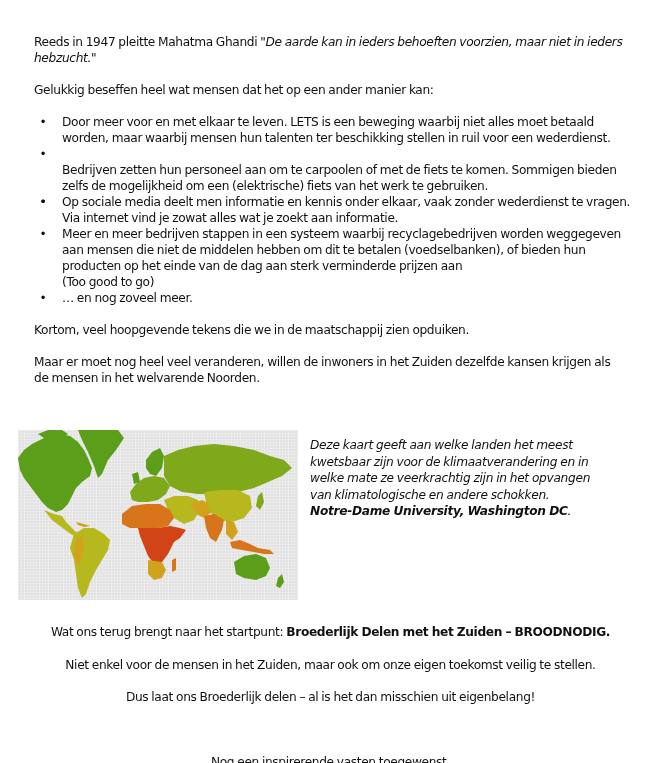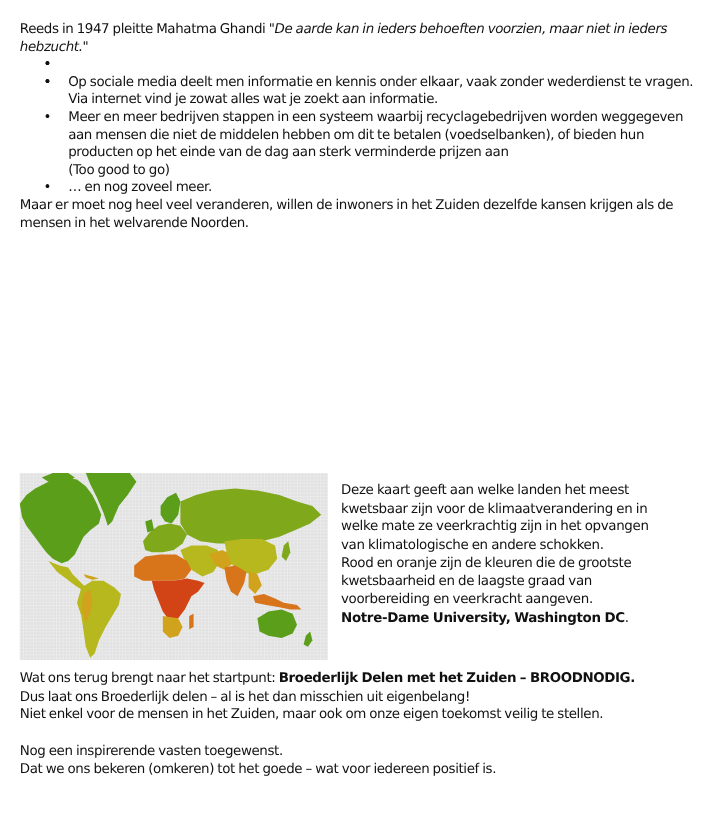--- a/index.html
+++ b/index.html
@@ -18,21 +18,21 @@
     .doc {
       position: absolute;
       left: 18px;
       top: 18px;
       width: 625px;
       font-size: 12.2px;
       line-height: 16px;
       letter-spacing: -0.35px;
       word-spacing: -0.5px;
     }
-    .doc p { margin: 0; }
+    .doc p { margin: 16px; }
     .doc em { font-style: italic; }
     ul.bullets {
       list-style: none;
       margin: 0;
       padding: 0;
     }
     ul.bullets li {
       position: relative;
       padding-left: 44px;
       margin: 0;
@@ -58,70 +58,75 @@
       overflow: hidden;
     }
     .figure svg { display: block; }
     .caption {
       position: absolute;
       left: 310px;
       top: 437px;
       width: 300px;
       font-size: 12.2px;
       line-height: 16.5px;
+      font-style: italic;
       letter-spacing: -0.3px;
       word-spacing: -0.5px;
     }
     .caption p { margin: 0; }
     .caption .source { font-weight: bold; }
     .caption .source-dot { font-weight: normal; }
     .closing {
       position: absolute;
       left: 18px;
       top: 608px;
       width: 625px;
       font-size: 12.2px;
       line-height: 16.5px;
       letter-spacing: -0.35px;
       word-spacing: -0.5px;
     }
-    .closing p { margin: 0; }
+    .closing p { margin: 16px; text-align: center; }
     .closing .blank { height: 16.5px; }
     .closing strong { font-weight: bold; }
   </style>
 </head>
 <body>
 
 <div class="doc">
   <p><span>Reeds in 1947 pleitte Mahatma Ghandi </span><em>"De aarde kan in ieders behoeften voorzien, maar niet in ieders hebzucht."</em></p>
+  <p>Gelukkig beseffen heel wat mensen dat het op een ander manier kan:</p>
   <ul class="bullets">
     <li>
       <span class="bullet">•</span>
+      <span>Door meer voor en met elkaar te leven.  LETS is een beweging waarbij niet alles moet betaald worden, maar waarbij mensen hun talenten ter beschikking stellen in ruil voor een wederdienst.</span>
     </li>
     <li>
       <span class="bullet">•</span>
       <br>
+      <span>Bedrijven zetten hun personeel aan om te carpoolen of met de fiets te komen.  Sommigen bieden zelfs de mogelijkheid om een (elektrische) fiets van het werk te gebruiken.</span>
     </li>
     <li>
       <span class="bullet">•</span>
     </li>
     <li>
       <span class="bullet">•</span>
       <span>Op sociale media deelt men informatie en kennis onder elkaar, vaak zonder wederdienst te vragen. Via internet vind je zowat alles wat je zoekt aan informatie.</span>
     </li>
     <li>
       <span class="bullet">•</span>
       <span>Meer en meer bedrijven stappen in een systeem waarbij recyclagebedrijven worden weggegeven aan mensen die niet de middelen hebben om dit te betalen (voedselbanken), of bieden hun producten op het einde van de dag aan sterk verminderde prijzen aan</span><br>
       <span>(Too good to go)</span>
     </li>
     <li>
       <span class="bullet">•</span>
       <span>… en nog zoveel meer.</span>
     </li>
   </ul>
+  <p>Kortom, veel hoopgevende tekens die we in de maatschappij zien opduiken.</p>
   <p>Maar er moet nog heel veel veranderen, willen de inwoners in het Zuiden dezelfde kansen krijgen als de mensen in het welvarende Noorden.</p>
 </div>
 
 <div class="figure" style="background-color: rgb(226, 226, 226);">
   <svg id="map-svg" width="280" height="170" viewBox="0 0 280 170">
 
     <path d="M0,28 L6,20 L14,14 L22,10 L30,6 L40,4 L52,6 L60,12 L66,20 L70,28 L74,38 L72,46 L64,52 L58,58 L54,66 L50,74 L44,80 L38,82 L30,78 L24,72 L18,64 L12,56 L6,48 L2,40 Z" fill="#5a9e1a"></path>
 
     <path d="M20,4 L30,0 L44,0 L50,4 L44,8 L34,8 L26,8 Z" fill="#5a9e1a"></path>
 
@@ -160,25 +165,24 @@
     <path d="M154,130 L158,128 L158,140 L154,142 Z" fill="#d8741a"></path>
 
     <path d="M216,132 L226,126 L238,124 L248,128 L252,138 L248,146 L238,150 L226,148 L218,144 Z" fill="#5a9e1a"></path>
 
     <path d="M260,148 L264,144 L266,152 L262,158 L258,156 Z" fill="#5a9e1a"></path>
   </svg>
 </div>
 
 <div class="caption">
   <p>Deze kaart geeft aan welke landen het meest kwetsbaar zijn voor de klimaatverandering en in welke mate ze veerkrachtig zijn in het opvangen van klimatologische en andere schokken.</p>
-  <p>Rood en oranje zijn de kleuren die de grootste kwetsbaarheid en de laagste graad van voorbereiding en veerkracht aangeven.</p>
   <p><span class="source">Notre-Dame University, Washington DC</span><span class="source-dot">.</span></p>
 </div>
 
 <div class="closing">
   <p><span>Wat ons terug brengt naar het startpunt: </span><strong>Broederlijk Delen met het Zuiden – BROODNODIG.</strong></p>
+  <p>Niet enkel voor de mensen in het Zuiden, maar ook om onze eigen toekomst veilig te stellen.</p>
   <p>Dus laat ons Broederlijk delen – al is het dan misschien uit eigenbelang!</p>
-  <p>Niet enkel voor de mensen in het Zuiden, maar ook om onze eigen toekomst veilig te stellen.</p>
   <p class="blank"></p>
   <p>Nog een inspirerende vasten toegewenst.</p>
   <p>Dat we ons bekeren (omkeren) tot het goede – wat voor iedereen positief is.</p>
   <p class="blank"></p>
 </div>
 
 </body></html>

